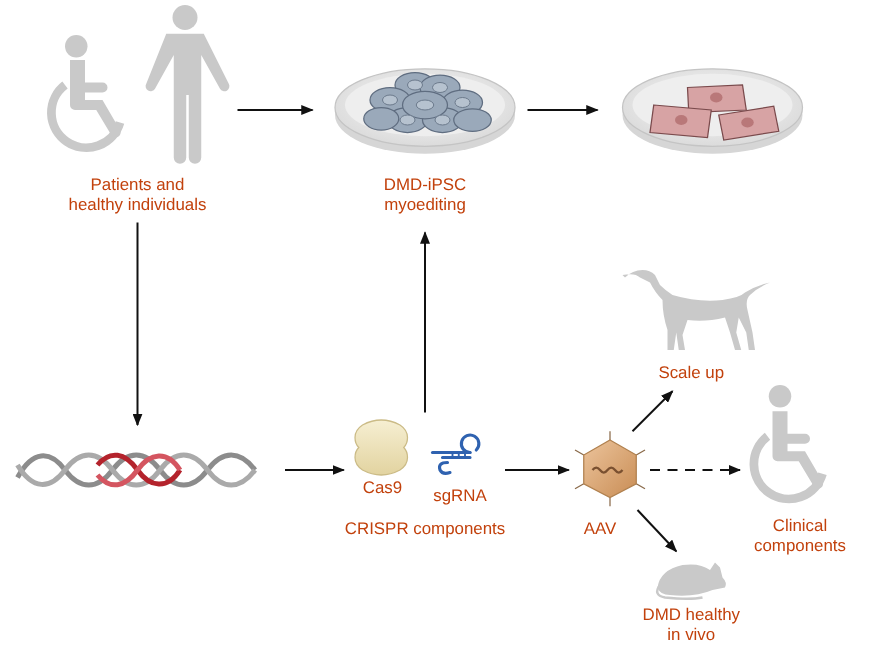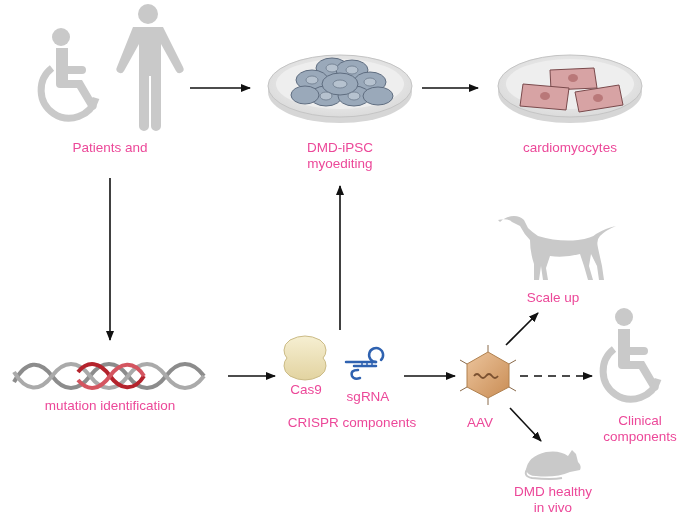--- a/index.html
+++ b/index.html
@@ -1,18 +1,18 @@
 <!DOCTYPE html>
 <html><head>
 <meta charset="utf-8">
 <style>
   html,body{margin:0;padding:0;background:#fff;}
   body{width:699px;height:518px;position:relative;overflow:hidden;font-family:"Liberation Sans",sans-serif;color:#1a1a1a;}
   svg.canvas{position:absolute;left:0;top:0;}
-  .lbl{position:absolute;text-align:center;font-size:13.5px;line-height:16px;color:#ec4899;white-space:nowrap;transform:translateX(-50%);}
+  .lbl{position:absolute;text-align:center;font-size:13.5px;line-height:16px;color:#c2410c;white-space:nowrap;transform:translateX(-50%);}
 </style>
 </head>
 <body>
 
 <svg class="canvas" width="699" height="518" viewBox="0 0 699 518">
   <defs>
     <marker id="ah" markerWidth="10" markerHeight="8" refX="9" refY="4" orient="auto" markerUnits="userSpaceOnUse">
       <path d="M0,0 L10,4 L0,8 Z" fill="#111"></path>
     </marker>
     <radialGradient id="dish" cx="50%" cy="45%" r="60%">
@@ -136,34 +136,33 @@
     <line x1="340" y1="330" x2="340" y2="186" marker-end="url(#ah)"></line>
     <line x1="404" y1="376" x2="455" y2="376" marker-end="url(#ah)"></line>
     <line x1="506" y1="345" x2="538" y2="313" marker-end="url(#ah)"></line>
     <line x1="520" y1="376" x2="592" y2="376" stroke-dasharray="8,6" marker-end="url(#ah)"></line>
     <line x1="510" y1="408" x2="541" y2="441" marker-end="url(#ah)"></line>
   </g>
 </svg>
 
 <div class="lbl" style="left:110px;top:140px">
   <div>Patients and</div>
+  <div>healthy individuals</div>
 </div>
 <div class="lbl" style="left:340px;top:140px">
   <div>DMD-iPSC</div>
   <div>myoediting</div>
 </div>
 <div class="lbl" style="left:570px;top:140px">
-  <div>cardiomyocytes</div>
 </div>
 <div class="lbl" style="left:110px;top:398px">
-  <div>mutation identification</div>
 </div>
 <div class="lbl" style="left:306px;top:382px">Cas9</div>
 <div class="lbl" style="left:368px;top:389px">sgRNA</div>
-<div class="lbl" style="left:352px;top:415px">CRISPR components</div>
+<div class="lbl" style="left:340px;top:415px">CRISPR components</div>
 <div class="lbl" style="left:480px;top:415px">AAV</div>
 <div class="lbl" style="left:553px;top:290px">Scale up</div>
 <div class="lbl" style="left:640px;top:413px">
   <div>Clinical</div>
   <div>components</div>
 </div>
 <div class="lbl" style="left:553px;top:484px">
   <div>DMD healthy</div>
   <div>in vivo</div>
 </div>

